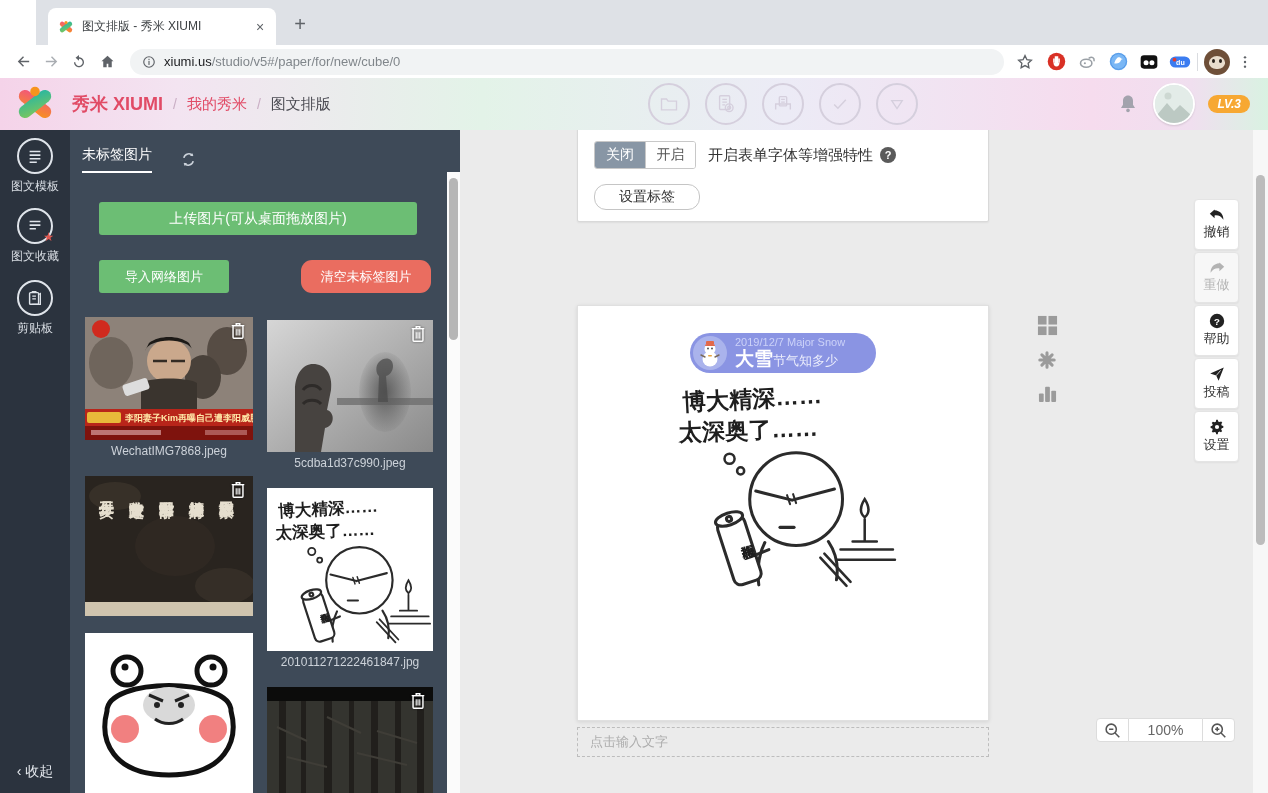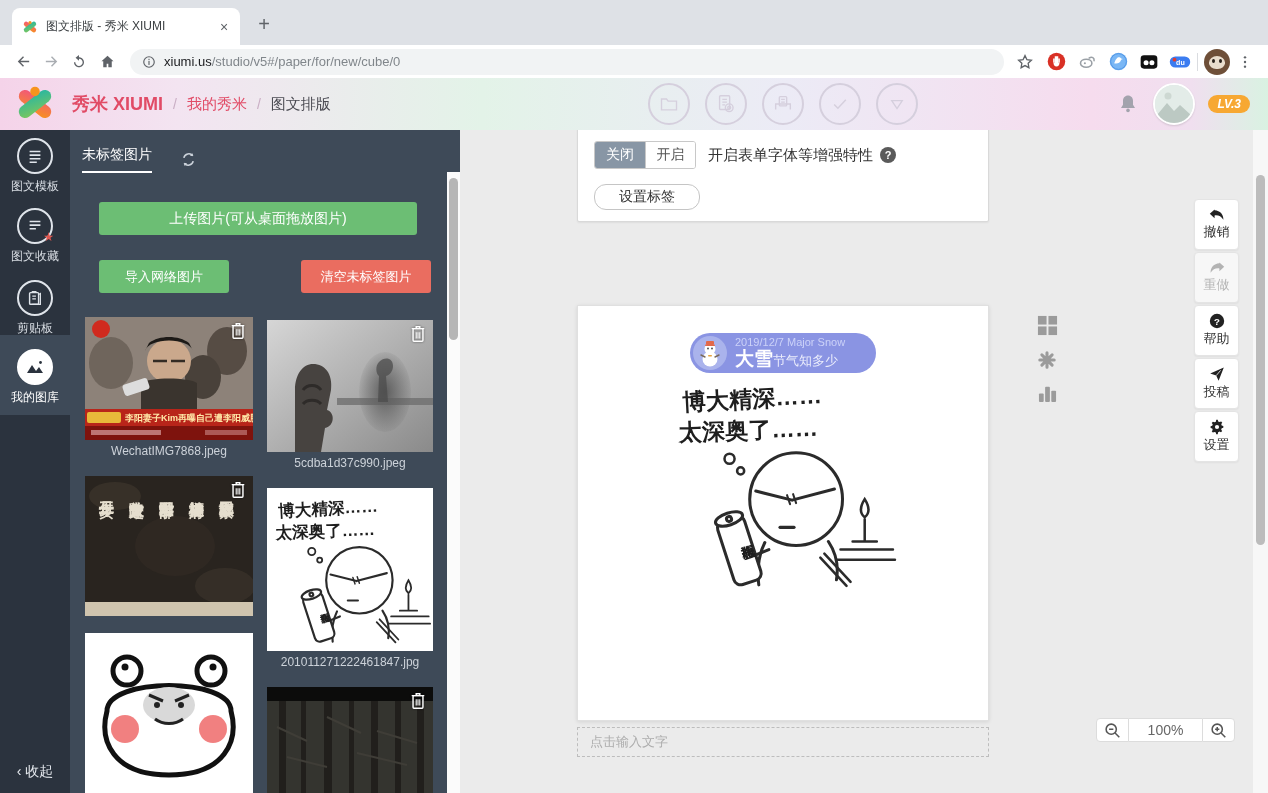--- a/index.html
+++ b/index.html
@@ -1,21 +1,21 @@
 <!DOCTYPE html>
 <html><head>
 <meta charset="utf-8">
 <style>
   * { margin:0; padding:0; box-sizing:border-box; }
   html,body { width:1268px; height:793px; }
   body { font-family:"Liberation Sans", sans-serif; overflow:hidden; background:#fff; }
   .page { position:relative; width:1268px; height:793px; overflow:hidden; }
 
   
-  .tabbar { height:45px; background:#dee1e6; display:flex; align-items:flex-end; padding-left:12px; }
+  .tabbar { height:45px; background:#dee1e6; display:flex; align-items:flex-end; padding-left:12px;margin-left:36px; }
   .tab { width:228px; height:37px; background:#fff; border-radius:8px 8px 0 0; display:flex; align-items:center; padding:0 8px 0 10px; gap:8px; }
   .favicon { width:16px; height:16px; flex:0 0 16px; }
   .tab-title { flex:1; font-size:12px; color:#3c4043; white-space:nowrap; overflow:hidden; }
   .tab-close { width:16px; height:16px; color:#5f6368; font-size:14px; line-height:16px; text-align:center; border-radius:50%; }
   .newtab { width:28px; height:28px; margin:0 0 6px 10px; color:#5f6368; font-size:20px; line-height:26px; text-align:center; border-radius:50%; }
 
   .toolbar { height:33px; background:#fff; display:flex; align-items:center; padding:0 10px; gap:2px; }
   .navbtn { width:26px; height:26px; display:flex; align-items:center; justify-content:center; color:#5f6368; border-radius:50%; }
   .navbtn.dim { color:#a9adb2; }
   .addressbar { flex:1; height:26px; background:#f1f3f4; border-radius:13px; display:flex; align-items:center; padding:0 12px; gap:8px; margin:0 8px; min-width:0; }
@@ -56,21 +56,21 @@
 
   
   .panel { position:absolute; left:70px; top:130px; width:390px; bottom:0; background:#3e4a58; overflow:hidden; }
   .panel-tabrow { padding:16px 0 0 12px; display:flex; align-items:center; gap:28px; }
   .panel-tab { color:#fff; font-size:14px; padding-bottom:7px; border-bottom:2px solid #fff; }
   .refresh { color:#ccd3db; }
   .upload-btn { display:flex; align-items:center; justify-content:center; margin:29px 29px 0; width:318px; height:33px; background:#6cbe74; border:none; border-radius:3px; color:#fff; font-size:14px; }
   .btnrow { display:flex; justify-content:space-between; margin:25px 29px 0; }
   .sm-btn { width:130px; height:33px; border:none; border-radius:3px; color:#fff; font-size:13px; display:flex; align-items:center; justify-content:center; }
   .sm-btn.green { background:#6cbe74; }
-  .sm-btn.red { background:#ea6d60; }
+  .sm-btn.red { background:#ea6d60;border-radius:11px; }
   .hintrow { display:flex; justify-content:space-between; margin:39px 29px 0 27px; font-size:13px; color:#c4cbd3; }
   .grid { display:flex; gap:14px; margin:24px 0 0 15px; }
   .gcol { display:flex; flex-direction:column; gap:17px; width:168px; }
   .thumb { position:relative; width:100%; background:#fff; overflow:hidden; }
   .thumb svg { display:block; }
   .trash { position:absolute; top:4px; right:6px; color:#fff; filter:drop-shadow(0 0 1px rgba(0,0,0,.5)); }
   .caption { margin-top:4px; text-align:center; font-size:12px; color:#ccd2d9; line-height:15px; word-break:break-all; padding:0 2px; }
   .panel-scroll { position:absolute; right:0; top:42px; bottom:0; width:13px; background:#fbfbfb; }
   .panel-scroll .pthumb { position:absolute; left:2px; top:6px; width:9px; height:162px; background:#b6b6b6; border-radius:5px; }
 
@@ -318,29 +318,20 @@
       <div>图文收藏</div>
     </div>
     <div class="rail-item" style="top:150px">
       <div class="ricon">
         <svg width="18" height="18" viewBox="0 0 20 20" stroke="currentColor" stroke-width="1.6" fill="none">
             <rect x="4" y="4" width="10" height="13" rx="1"></rect>
             <path d="M7 4V2.8h4V4M7 8h4M7 11h4M14 6l2-1v12h-9" stroke-width="1.3"></path>
           </svg>
       </div>
       <div>剪贴板</div>
-    </div>
-    <div class="rail-item active-bg">
-      <div class="ricon solid">
-        <svg width="22" height="22" viewBox="0 0 22 22">
-            <path d="M3 17l5-8 4 6 3-4 4 6z" fill="#2b333e"></path>
-            <circle cx="16.5" cy="6.5" r="1.4" fill="#2b333e"></circle>
-          </svg>
-      </div>
-      <div>我的图库</div>
     </div>
     <div class="collapse">
       <span>‹ </span><span>收起</span>
     </div>
   </div>
 
   <div class="panel">
     <div class="panel-tabrow">
       <span class="panel-tab">未标签图片</span>
       <svg class="refresh" width="17" height="17" viewBox="0 0 20 20" fill="none" stroke="currentColor" stroke-width="1.8">

